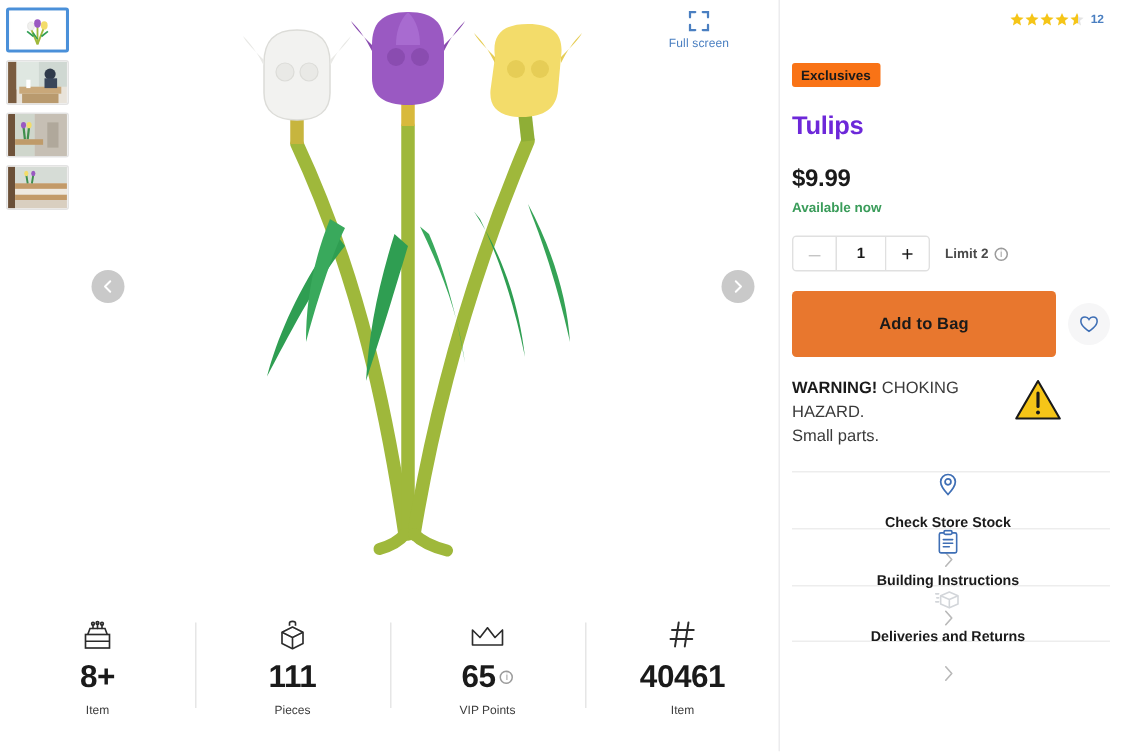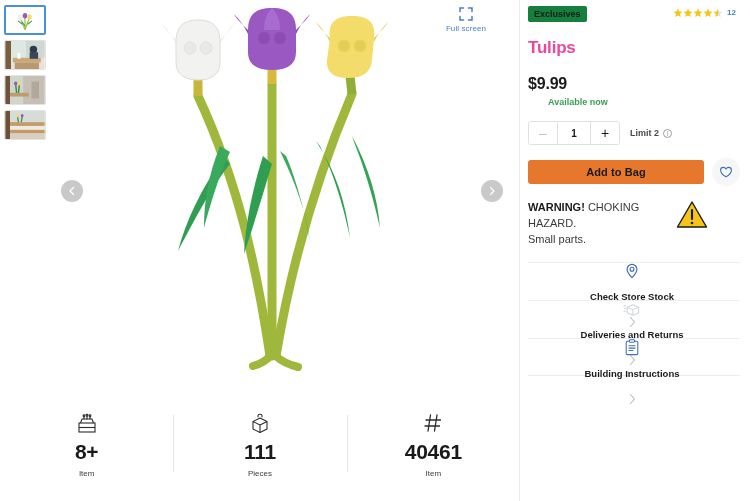--- a/index.html
+++ b/index.html
@@ -98,41 +98,41 @@
   }
 
   
   .details {
     flex: 1 1 auto;
     padding: 6px 10px 0 8px;
     position: relative;
   }
   .badge-row { display: flex; align-items: flex-start; justify-content: space-between; }
   .badge {
-    background: #15803d; color: #1a1a1a;
+    background: #f97316; color: #1a1a1a;
     font-size: 9px; font-weight: bold;
     padding: 3px 6px; border-radius: 2px;
     display: inline-block;
+    margin-top: 36px;
   }
   .rating { display: flex; align-items: flex-start; gap: 4px; padding-top: 2px; padding-right: 4px;}
   .stars { display: flex; gap: 0px; }
   .rating-count { font-size: 8px; color: #4a7fc1; font-weight: bold; }
 
   .title {
-    font-size: 17px; font-weight: bold; color: #ec4899;
+    font-size: 17px; font-weight: bold; color: #6d28d9;
     margin-top: 16px; letter-spacing: -.2px;
   }
   .price {
     font-size: 16px; font-weight: bold; color: #1a1a1a;
     margin-top: 17px; letter-spacing: -.2px;
   }
   .availability {
     font-size: 9px; color: #3a9c5a; font-weight: bold;
     margin-top: 4px;
-    margin-left: 20px;
   }
 
   .qty-row { display: flex; align-items: center; gap: 10px; margin-top: 14px; }
   .stepper {
     display: flex; align-items: center;
     border: 1px solid #e0e0e0; border-radius: 3px;
     height: 24px; overflow: hidden;
   }
   .stepper button {
     width: 28px; height: 100%;
@@ -144,21 +144,21 @@
   .stepper .qty-val {
     width: 34px; text-align: center; font-size: 10px; font-weight: bold;
     color: #1a1a1a;
     border-left: 1px solid #e0e0e0; border-right: 1px solid #e0e0e0;
     height: 100%; display: flex; align-items: center; justify-content: center;
   }
   .limit { display: flex; align-items: center; gap: 4px; font-size: 9px; color: #4a4a4a; font-weight: bold; }
 
   .cta-row { display: flex; align-items: center; gap: 8px; margin-top: 13px; }
   .add-to-bag {
-    flex: 1 1 auto; height: 24px;
+    flex: 1 1 auto; height: 44px;
     background: #e8772e; border: none; border-radius: 3px;
     color: #1a1a1a; font-size: 11px; font-weight: bold;
     cursor: pointer; letter-spacing: .1px;
     font-family: "Liberation Sans", sans-serif;
   }
   .wishlist {
     width: 28px; height: 28px; border-radius: 50%;
     background: #f6f6f7;
     display: flex; align-items: center; justify-content: center;
     cursor: pointer;
@@ -343,20 +343,32 @@
             <path d="M5 10.5 L12 14 L19 10.5 M12 14 V21.5"></path>
             <path d="M10 6.2 V4.4 C10 3.6 10.9 3.2 12 3.2 C13.1 3.2 14 3.6 14 4.4 V6.2"></path>
           </svg>
         </span>
         <span class="s-value">
           <span>111</span>
         </span>
         <span class="s-label">Pieces</span>
       </div>
 
+      <div class="stat">
+        <span class="s-icon">
+          <svg width="26" height="22" viewBox="0 0 26 22" fill="none" stroke="#2b2b2b" stroke-width="1.1" stroke-linejoin="round">
+            <path d="M3 17 L3 7 L8 12 L13 5.5 L18 12 L23 7 L23 17 Z"></path>
+          </svg>
+        </span>
+        <span class="s-value">
+          <span>65</span>
+          <span class="info-dot">i</span>
+        </span>
+        <span class="s-label">VIP Points</span>
+      </div>
 
       <div class="stat">
         <span class="s-icon">
           <svg width="24" height="24" viewBox="0 0 24 24" fill="none" stroke="#2b2b2b" stroke-width="1.3" stroke-linecap="round">
             <path d="M9.5 4 L7 20 M16 4 L13.5 20 M5 9 L19.5 9 M4 15 L18.5 15"></path>
           </svg>
         </span>
         <span class="s-value">
           <span>40461</span>
         </span>
@@ -450,45 +462,45 @@
         <span class="l-label">Check Store Stock</span>
         <span class="l-chev">
           <svg width="9" height="12" viewBox="0 0 9 12" fill="none" stroke="#b9b9b9" stroke-width="1.1" stroke-linecap="round" stroke-linejoin="round">
               <path d="M2.5 1.5 L6.5 6 L2.5 10.5"></path>
             </svg>
         </span>
       </div>
 
       <div class="link-row">
         <span class="l-icon">
+          <svg width="16" height="17" viewBox="0 0 18 19" fill="none" stroke="#3f6fb5" stroke-width="1.2" stroke-linejoin="round">
+            <rect x="2.5" y="2.5" width="13" height="15" rx="1.2"></rect>
+            <rect x="6" y="0.8" width="6" height="2.8" rx="1" fill="#ffffff"></rect>
+            <path d="M5.5 7.5 H12.5 M5.5 10.2 H12.5 M5.5 12.9 H10" stroke-linecap="round"></path>
+          </svg>
+        </span>
+        <span class="l-label">Building Instructions</span>
+        <span class="l-chev">
+          <svg width="9" height="12" viewBox="0 0 9 12" fill="none" stroke="#b9b9b9" stroke-width="1.1" stroke-linecap="round" stroke-linejoin="round">
+              <path d="M2.5 1.5 L6.5 6 L2.5 10.5"></path>
+            </svg>
+        </span>
+      </div>
+
+      <div class="link-row">
+        <span class="l-icon">
           <svg width="18" height="16" viewBox="0 0 20 18" fill="none" stroke="#d3d6da" stroke-width="1.2" stroke-linejoin="round">
             <path d="M11 4.2 L17.5 7 V13.2 L11 16 L4.5 13.2 V7 Z"></path>
             <path d="M4.5 7 L11 9.7 L17.5 7 M11 9.7 V16"></path>
             <path d="M3 5.5 H0.8 M3 8.5 H1.6 M3 11.5 H0.8" stroke-linecap="round"></path>
           </svg>
         </span>
         <span class="l-label">Deliveries and Returns</span>
         <span class="l-chev">
           <svg width="9" height="12" viewBox="0 0 9 12" fill="none" stroke="#b9b9b9" stroke-width="1.1" stroke-linecap="round" stroke-linejoin="round">
               <path d="M2.5 1.5 L6.5 6 L2.5 10.5"></path>
             </svg>
         </span>
       </div>
-
-      <div class="link-row">
-        <span class="l-icon">
-          <svg width="16" height="17" viewBox="0 0 18 19" fill="none" stroke="#3f6fb5" stroke-width="1.2" stroke-linejoin="round">
-            <rect x="2.5" y="2.5" width="13" height="15" rx="1.2"></rect>
-            <rect x="6" y="0.8" width="6" height="2.8" rx="1" fill="#ffffff"></rect>
-            <path d="M5.5 7.5 H12.5 M5.5 10.2 H12.5 M5.5 12.9 H10" stroke-linecap="round"></path>
-          </svg>
-        </span>
-        <span class="l-label">Building Instructions</span>
-        <span class="l-chev">
-          <svg width="9" height="12" viewBox="0 0 9 12" fill="none" stroke="#b9b9b9" stroke-width="1.1" stroke-linecap="round" stroke-linejoin="round">
-              <path d="M2.5 1.5 L6.5 6 L2.5 10.5"></path>
-            </svg>
-        </span>
-      </div>
     </div>
 
   </div>
 </div>
 
 </body></html>

